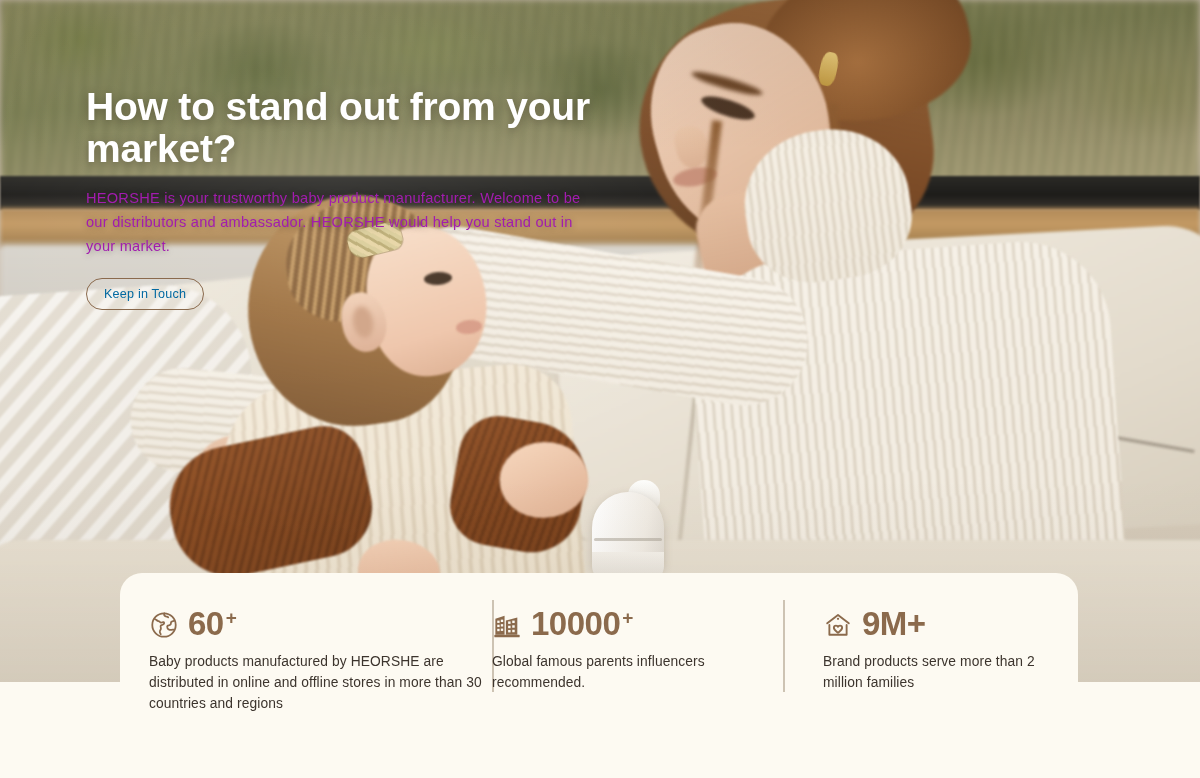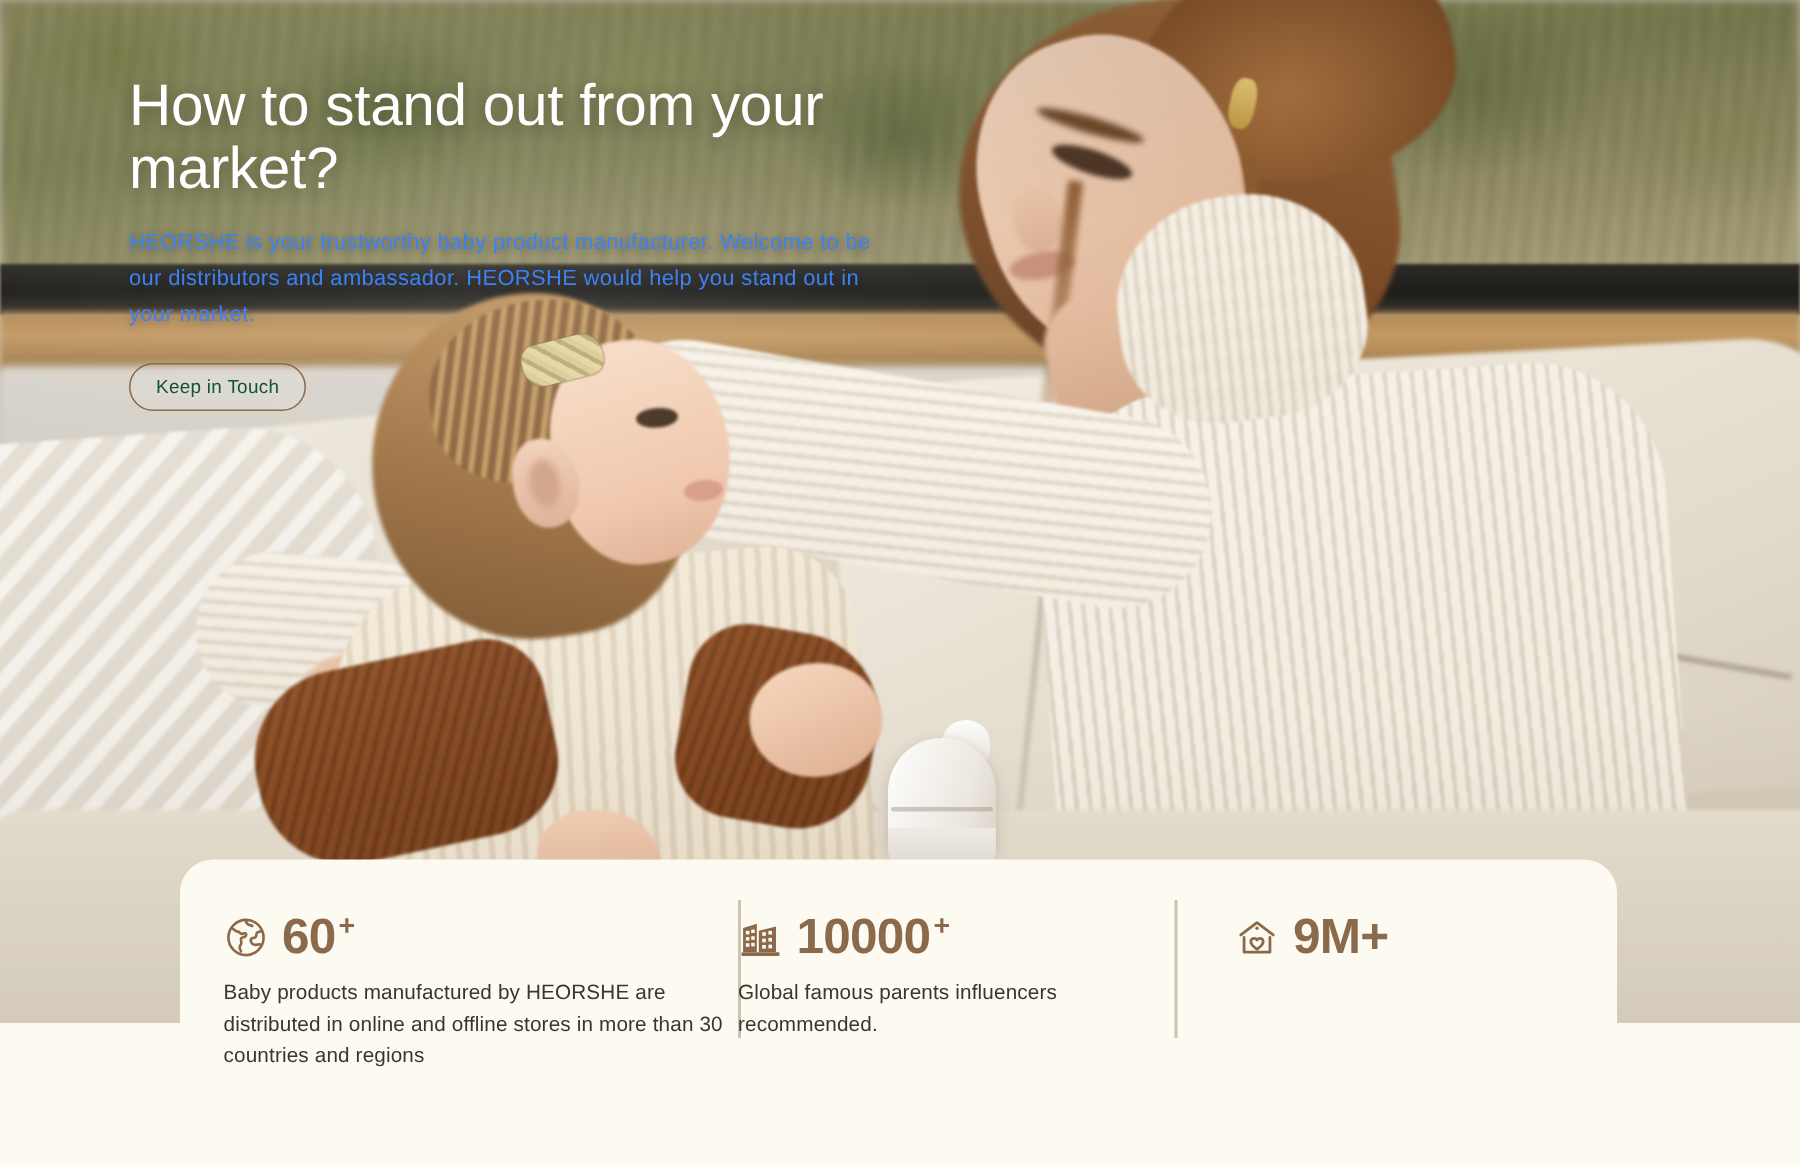--- a/index.html
+++ b/index.html
@@ -324,33 +324,34 @@
     position:absolute; inset:0;
     background:
       radial-gradient(ellipse 700px 480px at 28% 30%, rgba(255,255,255,.10), transparent 70%),
       linear-gradient(180deg, rgba(60,50,40,.10) 0%, rgba(0,0,0,0) 22%, rgba(0,0,0,0) 70%, rgba(90,76,60,.07) 100%);
     pointer-events:none;
   }
 
   
   .hero-copy { position:absolute; left:86px; top:50px; width:560px; z-index:6; }
   .hero-title {
-    font-size:39px; font-weight:400; line-height:1.08; color:#ffffff;
+    font-size:39px; font-weight:700; line-height:1.08; color:#ffffff;
     letter-spacing:-.2px;
     text-shadow:0 2px 10px rgba(40,30,20,.35);
+    margin-top:36px;
   }
   .hero-sub {
-    margin-top:17px; font-size:14.6px; line-height:1.62; color:#3b82f6;
+    margin-top:17px; font-size:14.6px; line-height:1.62; color:#a21caf;
     letter-spacing:.25px; max-width:518px;
     text-shadow:0 1px 6px rgba(40,30,20,.38);
   }
   .keep-btn {
     display:inline-block; margin-top:20px;
     padding:8px 17px; border:1px solid #8a6a4d; border-radius:999px;
-    color:#14532d; font-size:12.6px; letter-spacing:.2px;
+    color:#0369a1; font-size:12.6px; letter-spacing:.2px;
     background:rgba(255,255,255,.10); cursor:pointer;
     text-shadow:0 1px 3px rgba(255,255,255,.25);
   }
 
   
   .cream-base {
     position:absolute; left:0; top:682px; width:1200px; height:96px;
     background:#fdfaf2; z-index:4;
   }
 
@@ -512,15 +513,16 @@
         <path d="M4.5 14.2 16 5.4l11.5 8.8"></path>
         <path d="M6.8 16v10.4h18.4V16"></path>
         <circle cx="16" cy="9.4" r="1.2" fill="#8b6a4c" stroke="none"></circle>
         <path d="M16 24.4c-2.1-1.7-4.4-3.2-4.4-5.4 0-1.4 1.1-2.4 2.3-2.4 1 0 1.7.5 2.1 1.2.4-.7 1.1-1.2 2.1-1.2 1.2 0 2.3 1 2.3 2.4 0 2.2-2.3 3.7-4.4 5.4z"></path>
       </svg>
       <span class="stat-num">
         <span>9M</span>
           <span class="plus-inline">+</span>
       </span>
     </div>
+    <div class="stat-desc">Brand products serve more than 2 million families</div>
   </div>
 
 </div>
 
 </body></html>

